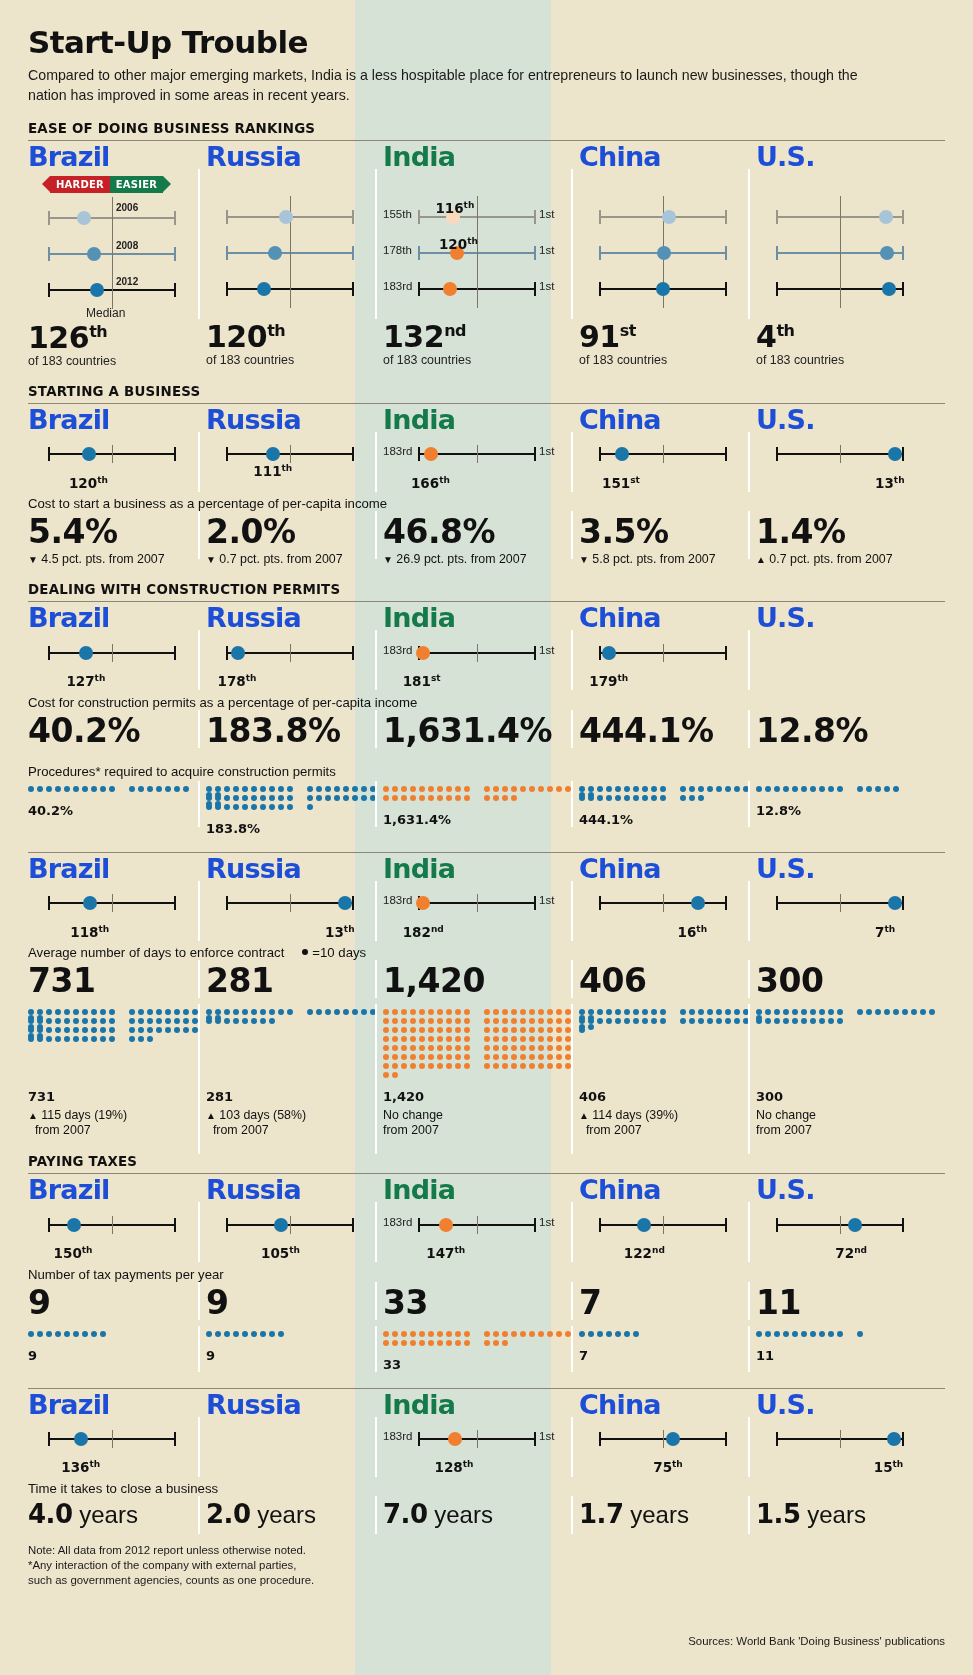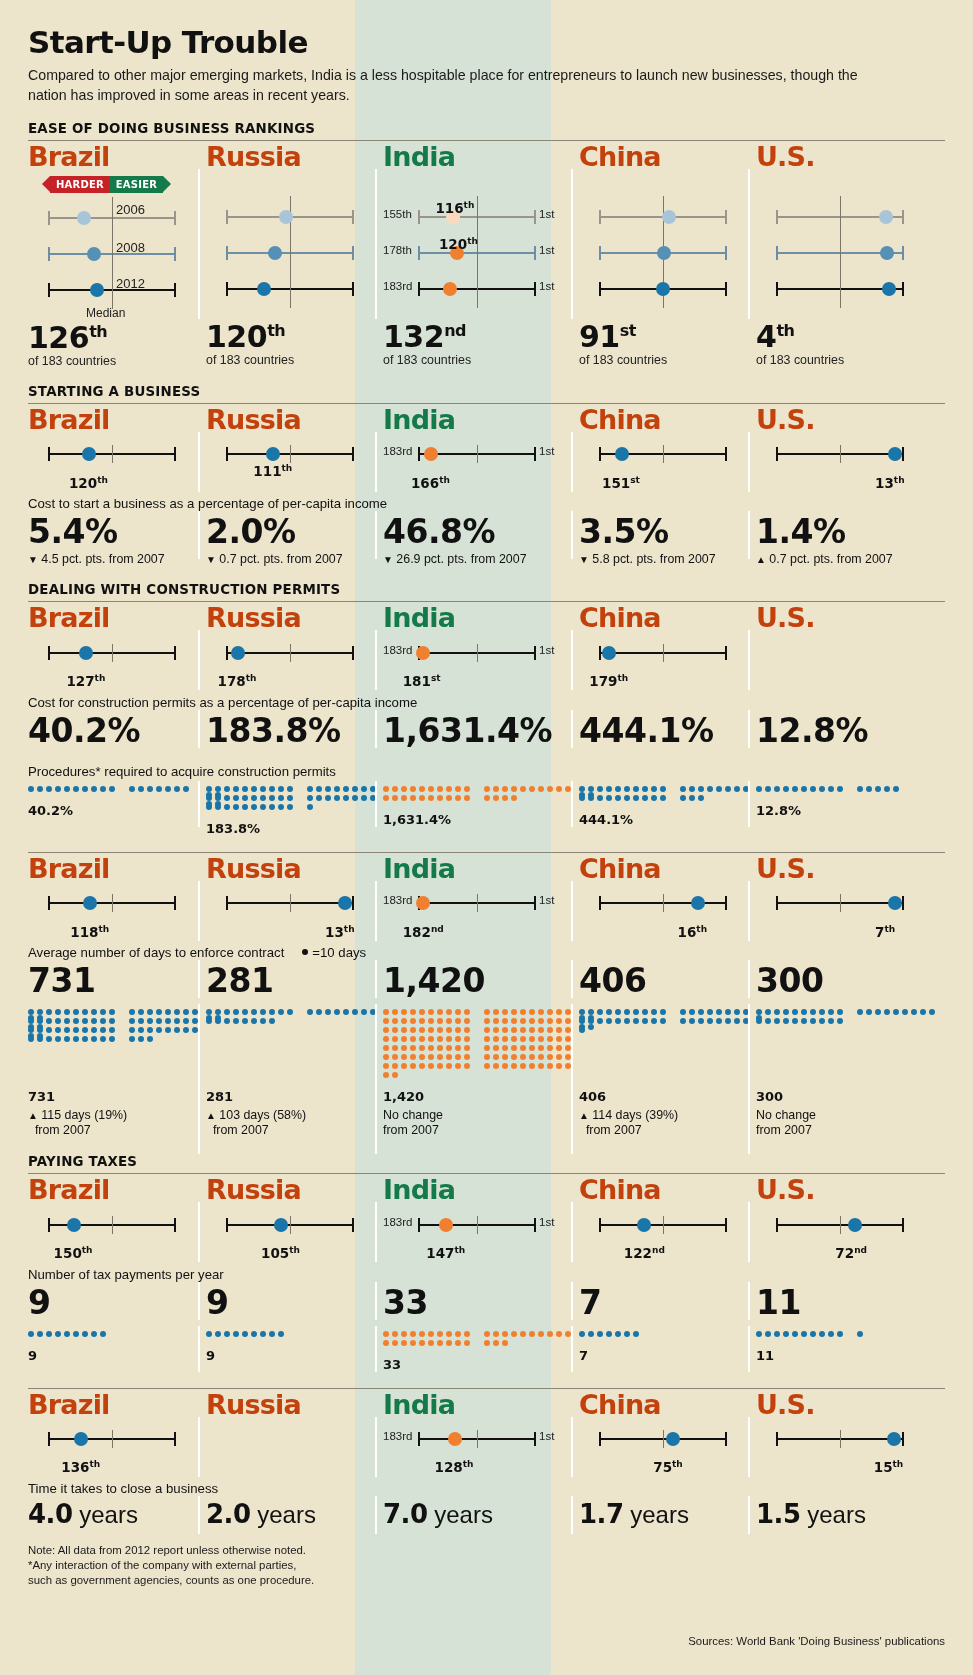--- a/index.html
+++ b/index.html
@@ -64,21 +64,21 @@
   .col.c1 { width: 177px; }
   .col.c2 { width: 196px; }
   .col.c3 { width: 177px; }
   .col.c4 { width: 189px; }
 
   .country {
     font-family: "DejaVu Sans", sans-serif;
     font-weight: bold;
     font-size: 27px;
     letter-spacing: -0.8px;
-    color: #c2410c;
+    color: #1d4ed8;
     line-height: 1.05;
     margin-top: 2px;
   }
   .country.india { color: #147A4A; }
 
   
   .vdiv {
     position: absolute;
     left: -8px;
     width: 2px;
@@ -174,22 +174,23 @@
   .he-arrow-r {
     position: absolute; right: -8px; top: 0;
     width: 0; height: 0;
     border-top: 8.5px solid transparent;
     border-bottom: 8.5px solid transparent;
     border-left: 8px solid #147A4A;
   }
 
   .yearlabel {
     position: absolute;
-    font-size: 13px;
+    font-size: 10px;
     color: #222;
+    font-weight: bold;
   }
   .medianlabel {
     position: absolute;
     font-size: 12px;
     color: #222;
   }
 
   
   .bigrank {
     font-family: "DejaVu Sans", sans-serif;

